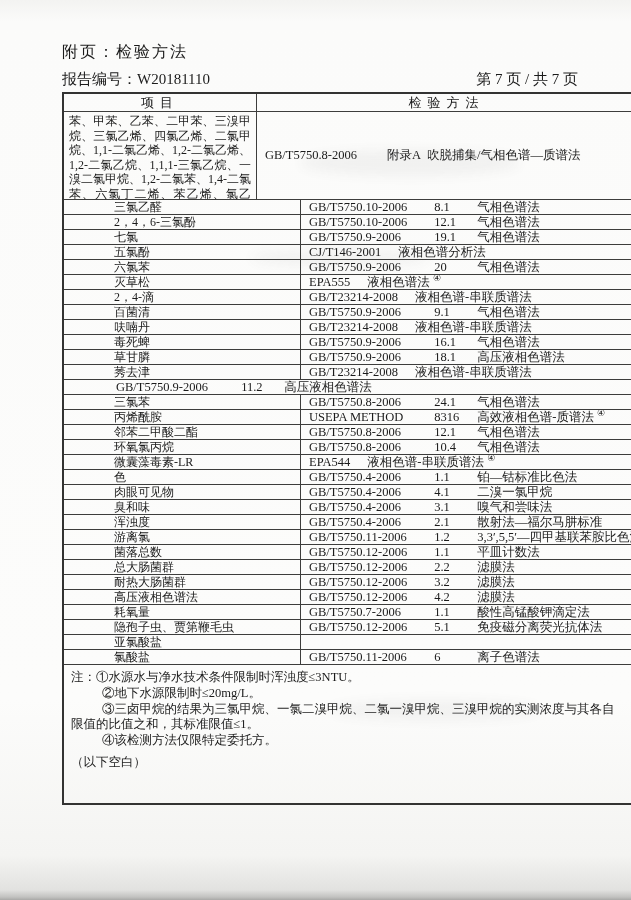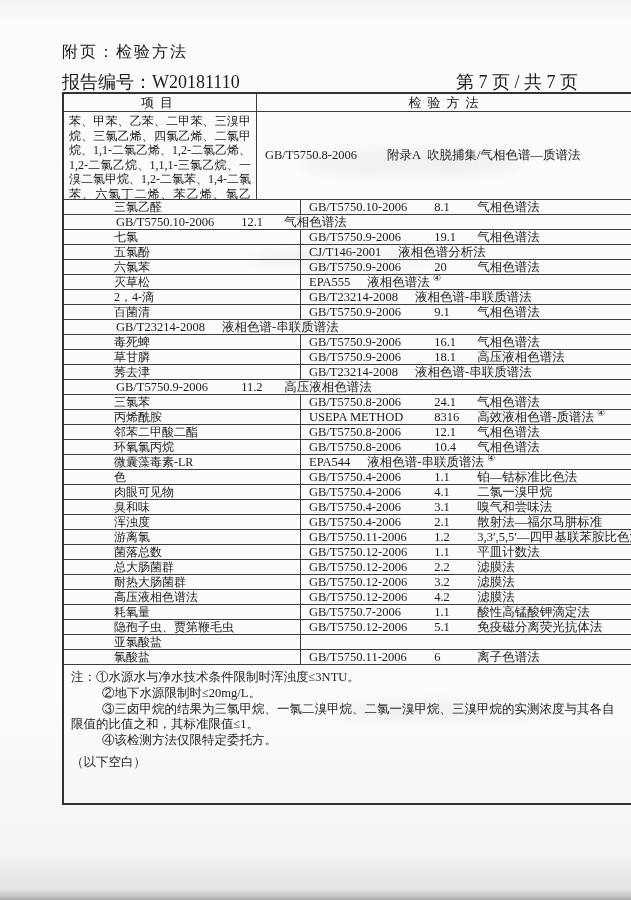--- a/index.html
+++ b/index.html
@@ -18,21 +18,21 @@
   .a2{left:330px;top:700px;width:210px;height:20px;}
   .a3{left:250px;top:250px;width:180px;height:16px;}
 
   .hdr-title{
     position:absolute;left:62px;top:42px;
     font-size:16px;letter-spacing:2px;font-weight:500;
   }
   .hdr-line{
     position:absolute;left:62px;top:70px;width:516px;
     display:flex;justify-content:space-between;
-    font-size:18px;
+    font-size:15px;
     gap:23px;
   }
   .tbl{
     position:absolute;left:62px;top:92px;width:576px;
     border:2px solid #333332;box-sizing:border-box;
   }
   .t-row{display:flex;border-top:1px solid #3d3d3c;box-sizing:border-box;}
   .t-head{border-top:none;height:17px;}
   .c1{width:193px;border-right:1px solid #3d3d3c;box-sizing:border-box;padding:0 6px;overflow:hidden;}
   .c2{flex:1;box-sizing:border-box;padding:0 8px;overflow:hidden;white-space:nowrap;}
@@ -91,20 +91,21 @@
     <div class="c1">三氯乙醛</div>
     <div class="c2">
       <span class="m-std">GB/T5750.10-2006</span>
       <span class="m-sec">8.1</span>
       <span class="m-name">气相色谱法</span>
       
     </div>
   </div>
 
   <div class="t-row row-std">
+    <div class="c1">2，4，6-三氯酚</div>
     <div class="c2">
       <span class="m-std">GB/T5750.10-2006</span>
       <span class="m-sec">12.1</span>
       <span class="m-name">气相色谱法</span>
       
     </div>
   </div>
 
   <div class="t-row row-std">
     <div class="c1">七氯</div>
@@ -160,20 +161,21 @@
     <div class="c1">百菌清</div>
     <div class="c2">
       <span class="m-std">GB/T5750.9-2006</span>
       <span class="m-sec">9.1</span>
       <span class="m-name">气相色谱法</span>
       
     </div>
   </div>
 
   <div class="t-row row-std">
+    <div class="c1">呋喃丹</div>
     <div class="c2">
       <span class="m-std no-sec">GB/T23214-2008</span>
       
       <span class="m-name">液相色谱-串联质谱法</span>
       
     </div>
   </div>
 
   <div class="t-row row-std">
     <div class="c1">毒死蜱</div>
@@ -272,21 +274,21 @@
       <span class="m-name">铂—钴标准比色法</span>
       
     </div>
   </div>
 
   <div class="t-row row-std">
     <div class="c1">肉眼可见物</div>
     <div class="c2">
       <span class="m-std">GB/T5750.4-2006</span>
       <span class="m-sec">4.1</span>
-      <span class="m-name">二氯一溴甲烷</span>
+      <span class="m-name">二溴一氯甲烷</span>
       
     </div>
   </div>
 
   <div class="t-row row-std">
     <div class="c1">臭和味</div>
     <div class="c2">
       <span class="m-std">GB/T5750.4-2006</span>
       <span class="m-sec">3.1</span>
       <span class="m-name">嗅气和尝味法</span>

